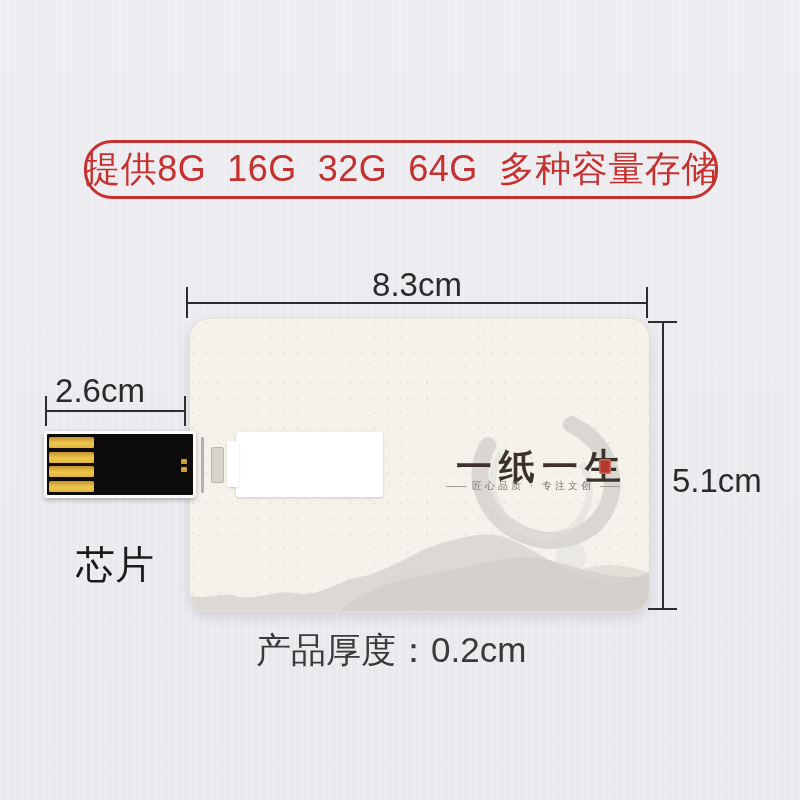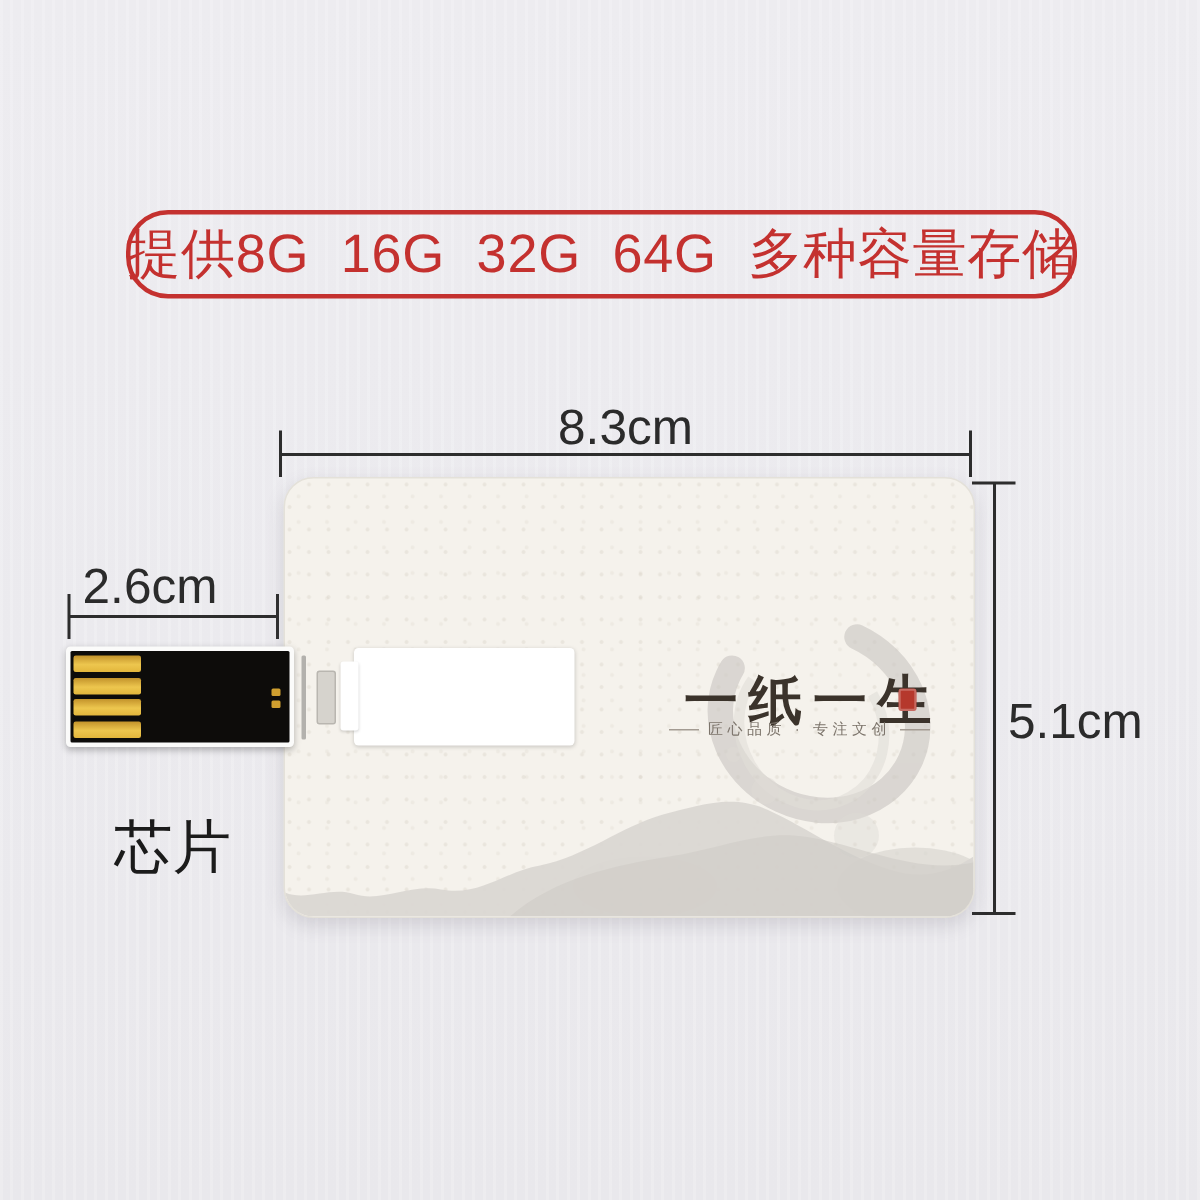--- a/index.html
+++ b/index.html
@@ -178,14 +178,17 @@
         <div class="pad"></div>
         <div class="pad"></div>
         <div class="pad"></div>
       </div>
       <div class="chip-dot" style="right:6px;top:25px;"></div>
       <div class="chip-dot" style="right:6px;top:33px;"></div>
     </div>
   </div>
   <span class="chip-label">芯片</span>
 
+  <div class="thickness">
+    <span>产品厚度：</span><span>0.2cm</span>
+  </div>
 
 </div>
 
 </body></html>

